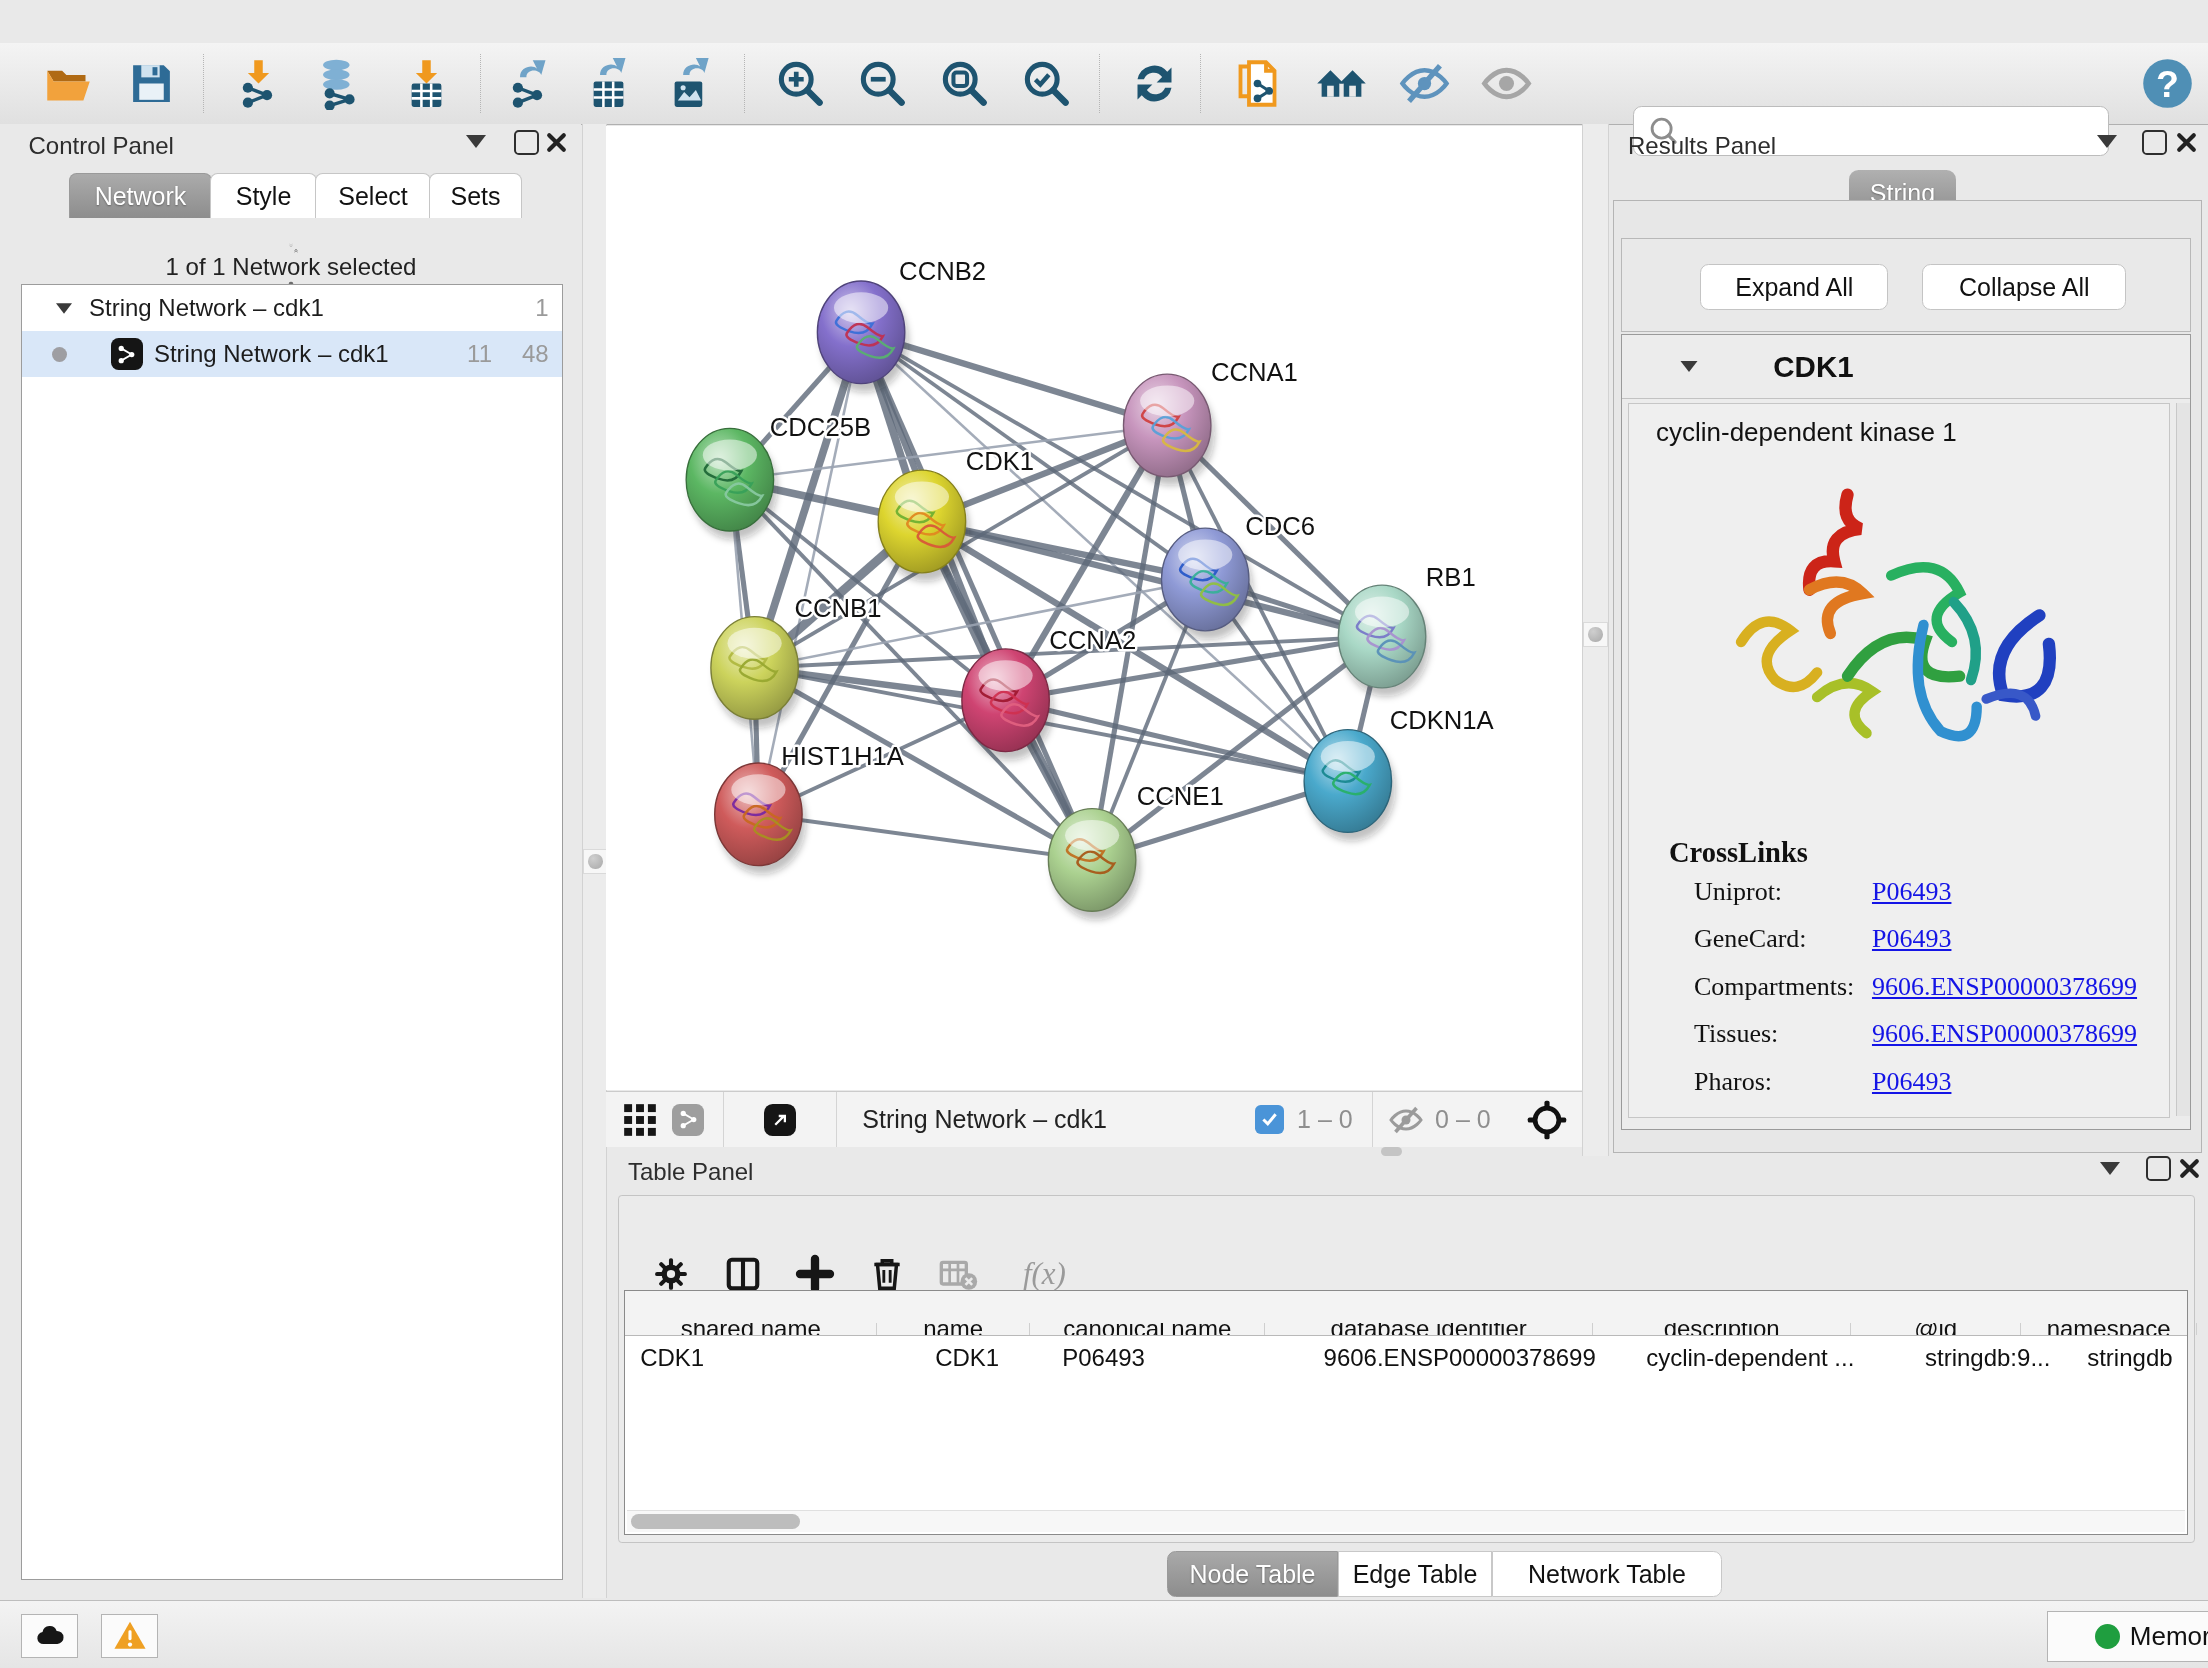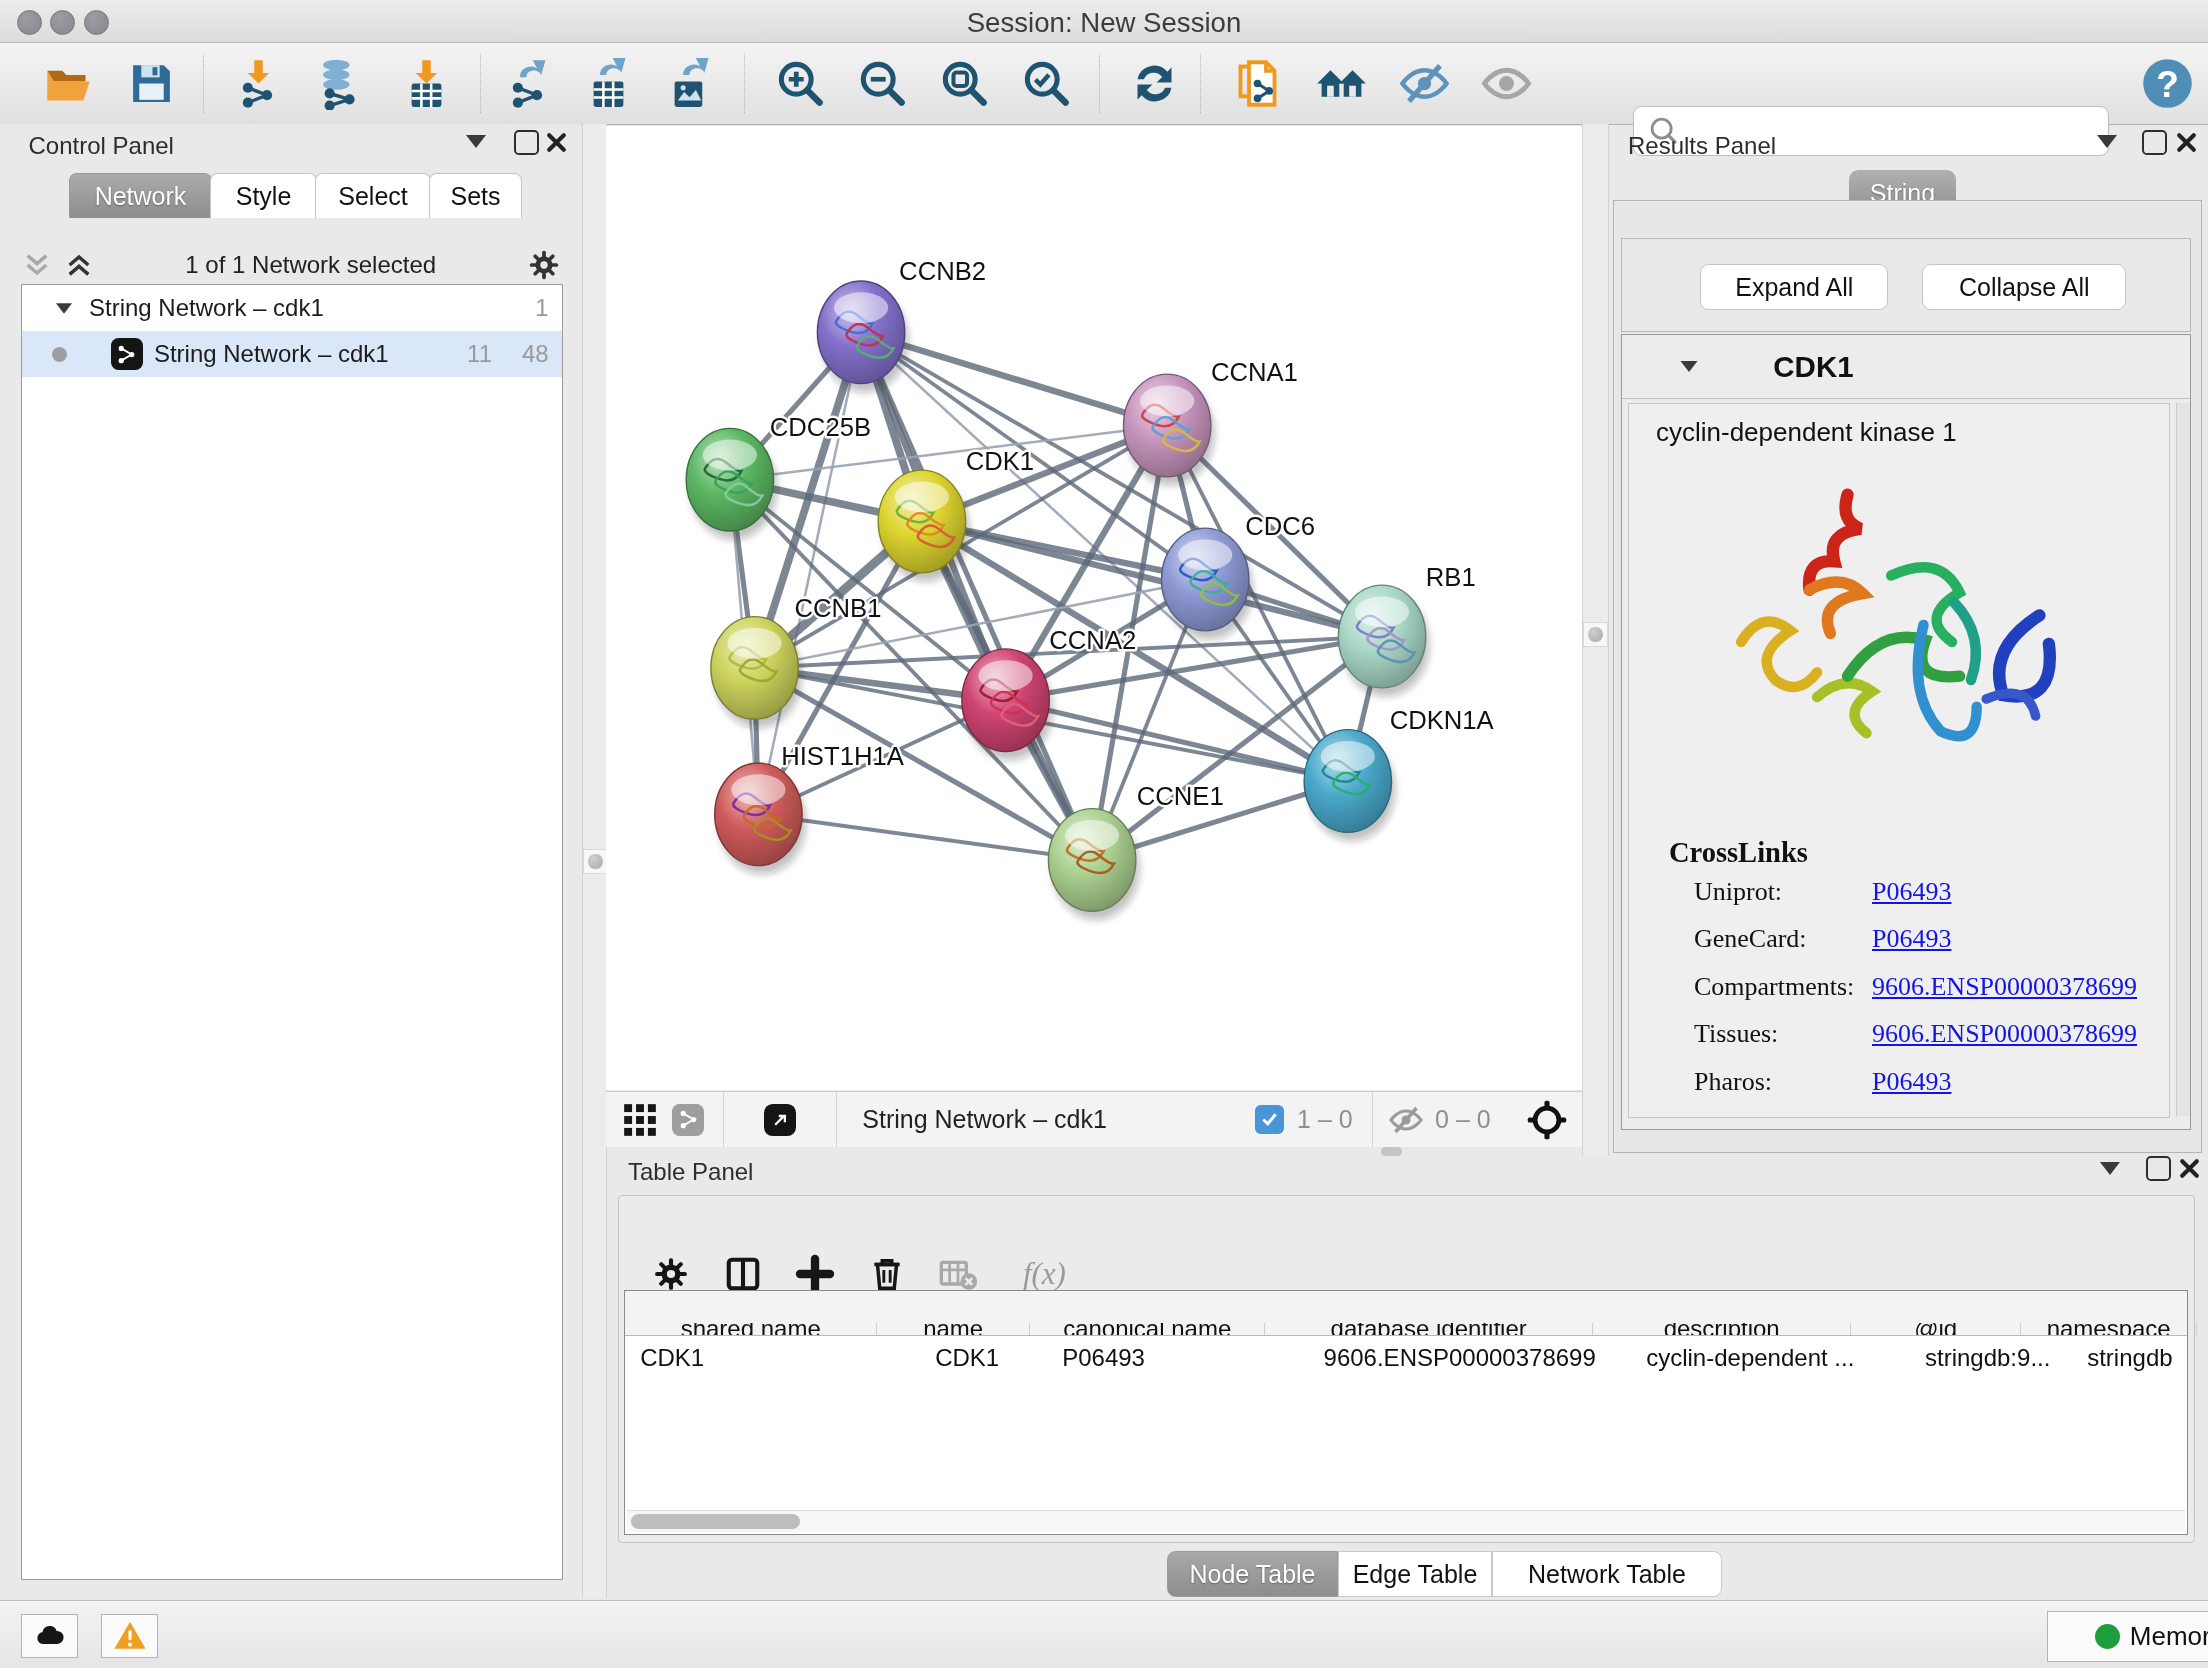--- a/index.html
+++ b/index.html
@@ -34,21 +34,21 @@
   .ph-float{width:21px;height:21px;border:2.9px solid #2e2e2e;border-radius:4.8px;display:inline-block;}
 
   
   #control-panel{left:0;top:124px;width:581px;height:1474px;background:#e9e9e9;}
   .tab{position:absolute;top:0;height:44px;background:#fff;border:1px solid #c6c6c6;
     border-bottom:none;border-radius:7.6px 7.6px 0 0;display:flex;align-items:center;
     justify-content:center;font-size:25px;color:#111;}
   .tab.active{background:linear-gradient(#ababab,#8d8d8d);color:#fff;
     text-shadow:0 1px 1.9px rgba(0,0,0,.35);border-color:#9a9a9a;}
   #cp-subhead{position:absolute;left:21px;top:119px;width:540px;height:44px;
-    display:flex;align-items:center;}
+    display:flex;align-items:center;flex-direction:column;}
   #cp-status{font-size:24px;color:#222;}
   #cp-list{position:absolute;left:21px;top:160px;width:540px;height:1294px;
     background:#fff;border:1.9px solid #9c9c9c;}
   .cp-row{position:relative;height:46px;display:flex;align-items:center;font-size:24px;}
   .cp-count{position:absolute;color:#9a9a9a;font-size:24px;}
   .string-chip{width:32px;height:32px;border-radius:7.6px;background:#151515;
     display:flex;align-items:center;justify-content:center;}
 
   
   .vsplit{background:#ececec;border-left:1px solid #d2d2d2;border-right:1px solid #d2d2d2;}
@@ -129,26 +129,20 @@
   #memory-dot{width:25px;height:25px;border-radius:50%;background:#1f9e3f;}
 
   svg{display:block;}
   text.node-label{font-family:"Liberation Sans",sans-serif;}
 </style>
 </head>
 <body>
 
 <div id="app" class="noselect">
 
-  <div id="titlebar" class="abs">
-    <span class="traffic" style="left:17px"></span>
-    <span class="traffic" style="left:50px"></span>
-    <span class="traffic" style="left:84px"></span>
-    <div id="win-title">Session: New Session</div>
-  </div>
 
   <div id="toolbar" class="abs">
     <div class="tbtn" style="left:39px">
       <svg width="51" height="51" viewBox="0 0 24 24">
         <path d="M2 6h7l2 2h9v3H5z" fill="#b06a14"></path>
           <path d="M2 20V6l3 5h17l-3 9z" fill="#f2a23c"></path>
       </svg>
     </div>
     <div class="tbtn" style="left:122px">
       <svg width="49" height="49" viewBox="0 0 24 24">

